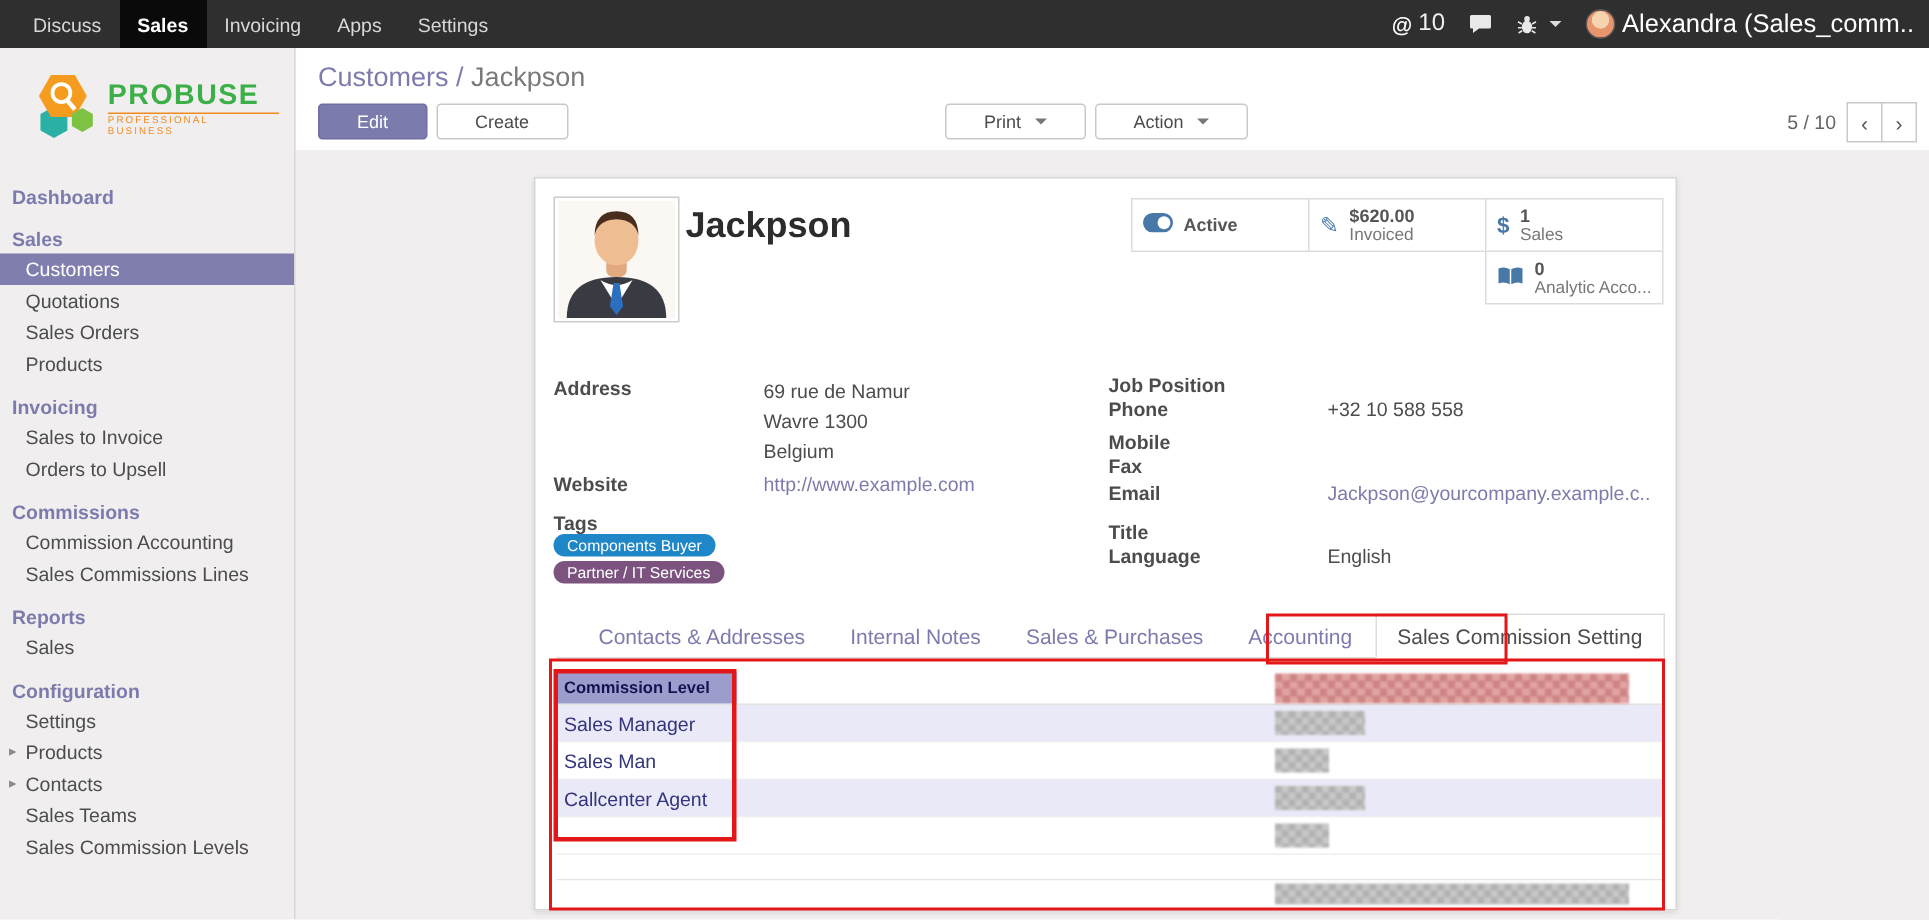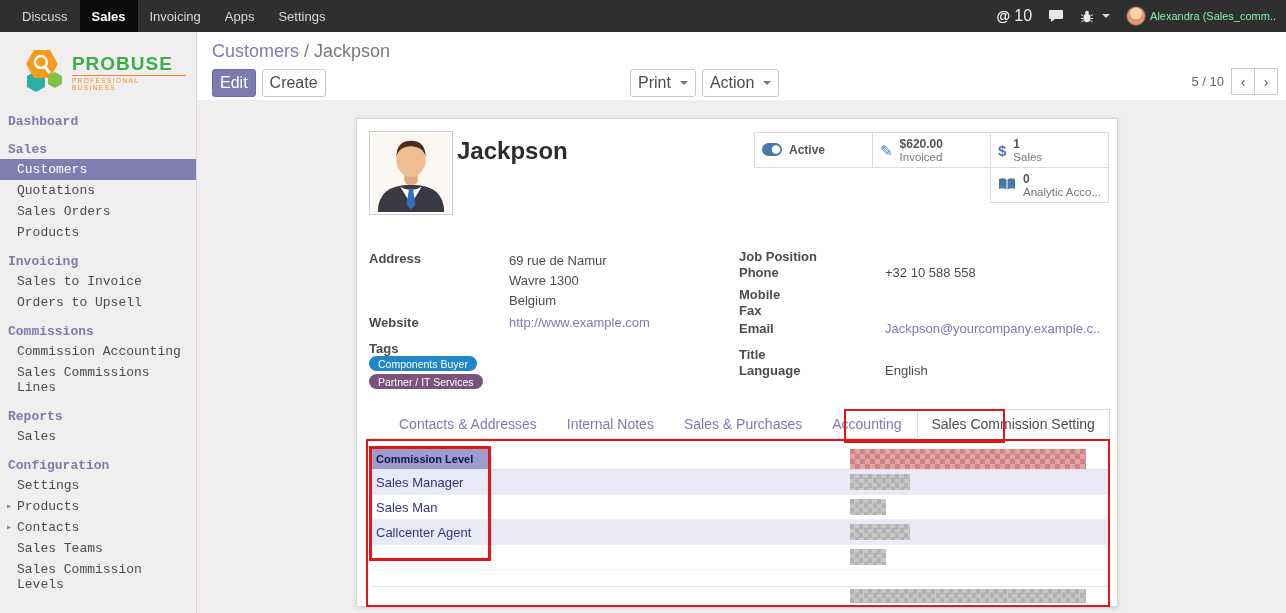--- a/index.html
+++ b/index.html
@@ -11,42 +11,42 @@
   .topbar { position:absolute; top:0; left:0; right:0; height:32px; background:#2f2f2f; color:#fff; display:flex; align-items:center; font-size:13px; z-index:20; }
   .menu { display:flex; height:100%; margin-left:10px; }
   .menu-item { padding:0 12px; display:flex; align-items:center; color:#d8d8d8; cursor:pointer; }
   .menu-item.active { background:#0a0a0a; color:#fff; font-weight:bold; }
   .topbar-right { margin-left:auto; display:flex; align-items:center; gap:16px; padding-right:10px; }
   .tb-group { display:flex; align-items:center; gap:4px; cursor:pointer; }
   .at-icon { font-weight:bold; font-size:14px; color:#fff; }
   .tb-count { font-size:16px; color:#eee; }
   .caret-down { width:0; height:0; border-left:4px solid transparent; border-right:4px solid transparent; border-top:4px solid #ddd; display:inline-block; margin-left:4px; }
   .avatar-small { width:20px; height:20px; border-radius:50%; background:radial-gradient(circle at 50% 35%, #f6d4b0 0 38%, #e8956d 40% 100%); display:inline-block; border:1px solid #555; }
-  .user-name { font-size:11px; color:#86efac; white-space:nowrap; }
+  .user-name { font-size:17px; color:#ffffff; white-space:nowrap; }
 
   
   .sidebar { position:absolute; top:32px; left:0; bottom:0; width:197px; background:#f0eeee; border-right:1px solid #ddd6d6; z-index:10; }
   .logo { display:flex; align-items:center; gap:6px; padding:14px 10px 10px 14px; }
   .logo-text .logo-title { font-size:19px; font-weight:bold; color:#3daf49; letter-spacing:1px; line-height:19px; }
   .logo-text .logo-sub { font-size:6.5px; color:#f08c1e; letter-spacing:1.4px; border-top:1px solid #f08c1e; margin-top:2px; padding-top:1px; }
-  .side-menu { margin-top:4px;font-family:Liberation Mono, monospace; }
+  .side-menu { margin-top:14px; }
   .side-heading { color:#7c7bad; font-weight:bold; font-size:13px; padding:2px 8px; margin-top:9px; cursor:pointer; }
   .side-heading:first-child { margin-top:0; }
   .side-item { font-size:13px; color:#4c4c4c; padding:3px 8px 3px 17px; cursor:pointer; line-height:15px; position:relative; }
   .side-item.active { background:#807eae; color:#fff; }
   .expand-ic { position:absolute; left:6px; top:3px; color:#8a8a8a; font-size:10px; }
 
   
   .control-panel { position:absolute; left:197px; top:32px; right:0; height:68px; background:#fff; z-index:5; }
   .breadcrumb { position:absolute; left:15px; top:9px; font-size:18px; }
   .breadcrumb .bc-parent { color:#7c7bad; cursor:pointer; }
   .breadcrumb .bc-sep { color:#7c7bad; }
   .breadcrumb .bc-current { color:#7a7a7a; }
   .cp-left-buttons { position:absolute; left:15px; top:37px; display:flex; gap:6px; }
-  .btn { font-size:16px; padding:4px 7px; border:1px solid #c9c9c9; background:#fff; color:#4c4c4c; border-radius:3px; cursor:pointer; display:inline-flex; align-items:center; gap:5px; }
+  .btn { font-size:12px; padding:4px 25px; border:1px solid #c9c9c9; background:#fff; color:#4c4c4c; border-radius:3px; cursor:pointer; display:inline-flex; align-items:center; gap:5px; }
   .btn-primary { background:#7c7bad; border-color:#6f6ea2; color:#fff; }
   .cp-center { position:absolute; left:433px; top:37px; display:flex; gap:6px; }
   .pager-text { position:absolute; right:62px; top:42px; font-size:13px; color:#666; }
   .pager-buttons { position:absolute; right:8px; top:36px; display:flex; }
   .pager-btn { width:24px; height:27px; border:1px solid #c9c9c9; background:#fff; color:#555; font-size:14px; cursor:pointer; display:flex; align-items:center; justify-content:center; }
   .pager-btn + .pager-btn { margin-left:-1px; }
 
   
   .content { position:absolute; left:197px; top:100px; right:0; bottom:0; background:#f0eeee; }
   .sheet { position:absolute; left:159px; top:18px; width:762px; height:489px; background:#fff; border:1px solid #d8d5d5; box-shadow:0 1px 4px rgba(0,0,0,.12); }

